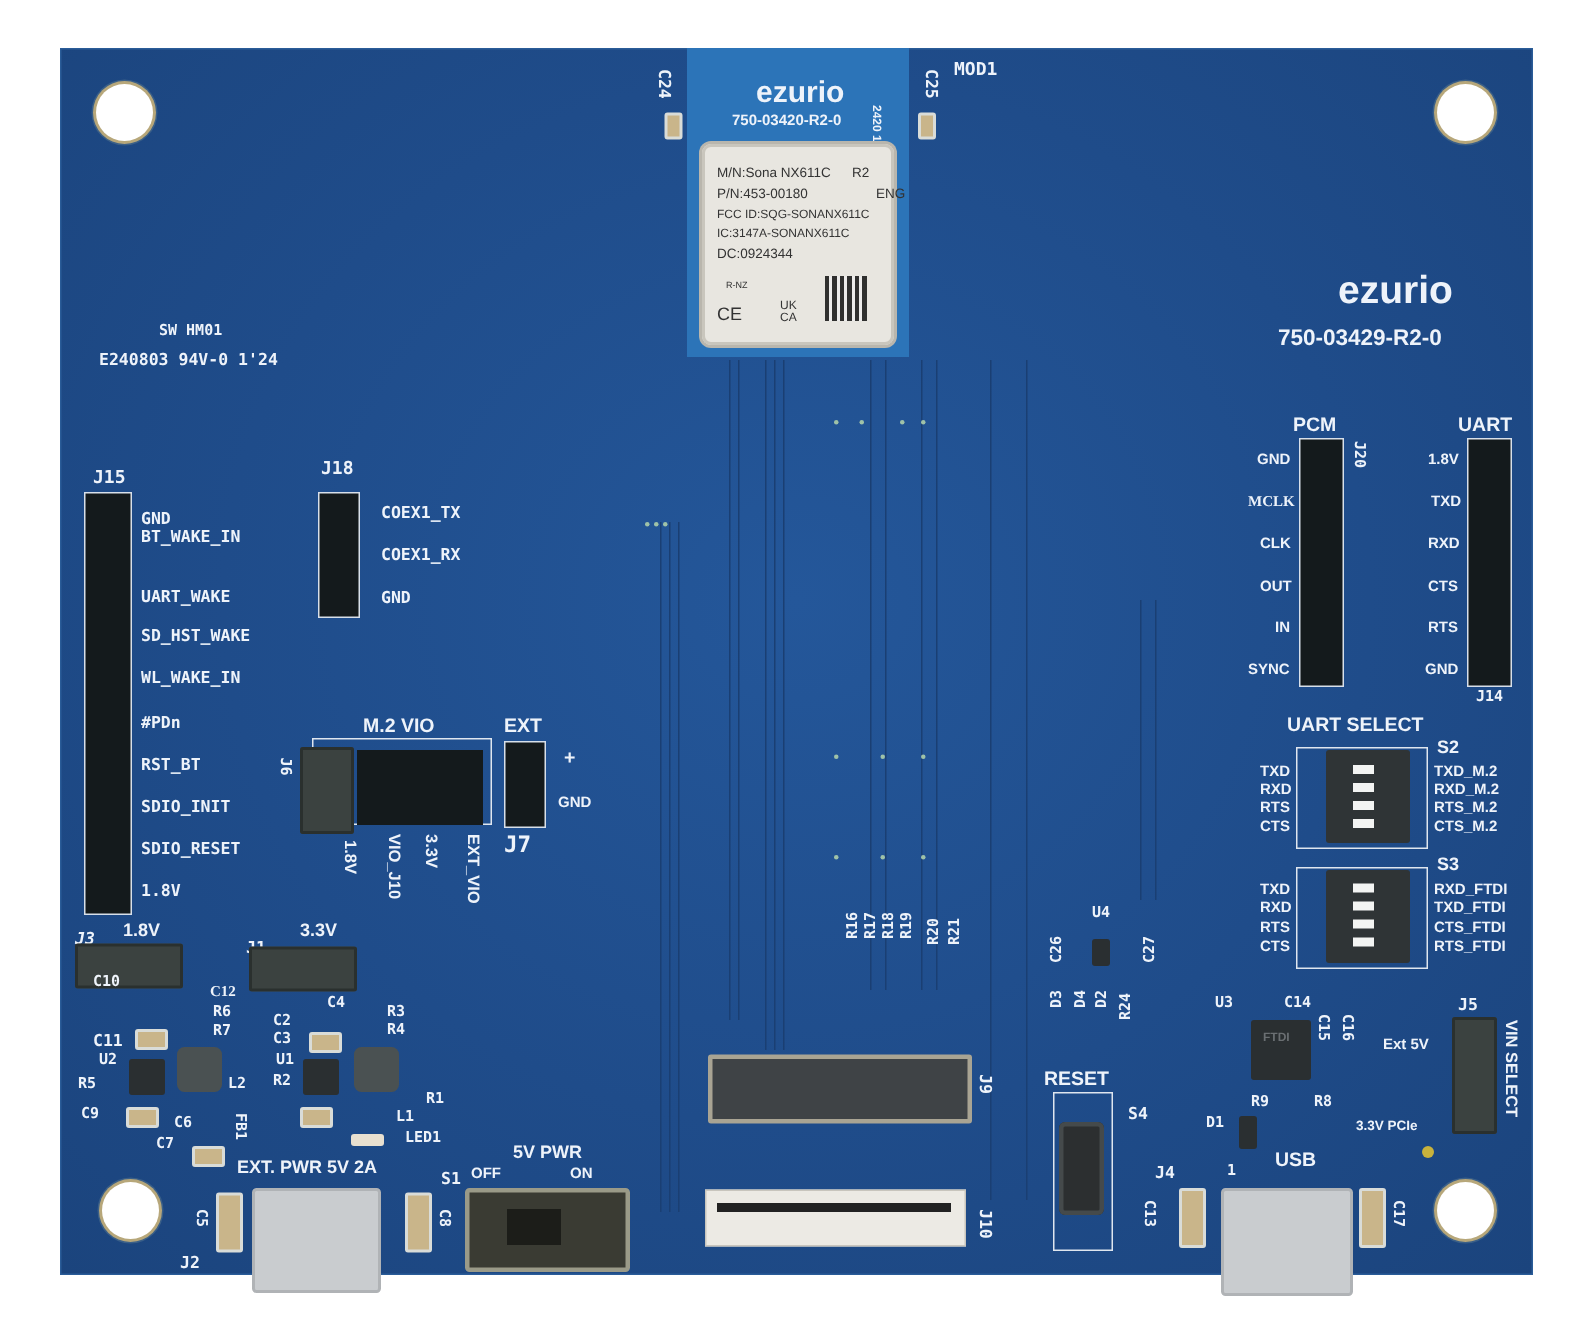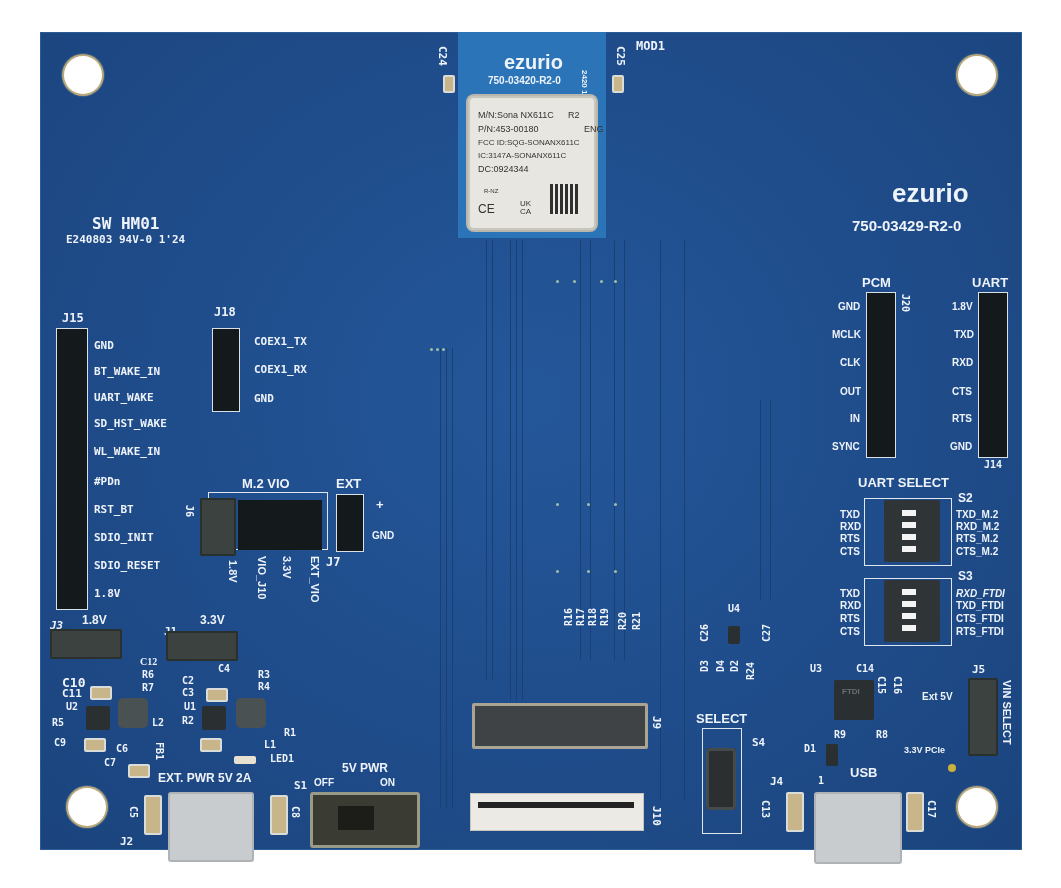--- a/index.html
+++ b/index.html
@@ -88,27 +88,27 @@
 <div class="mod-line" style="top:138px;font-size:8px;">FCC ID:SQG-SONANX611C</div>
 <div class="mod-line" style="top:151px;font-size:8px;text-align:center;">IC:3147A-SONANX611C</div>
 <div class="mod-line" style="top:164px;">DC:0924344</div>
 <div class="mod-line" style="top:188px;left:484px;font-size:6px;">R-NZ</div>
 <div class="mod-line" style="top:202px;font-size:12px;">CE</div>
 <div class="mod-line" style="top:200px;left:520px;font-size:8px;width:14px;white-space:normal;line-height:8px;">UK CA</div>
 <div class="abs" style="left:550px;top:184px;width:28px;height:30px;background:repeating-linear-gradient(90deg,#111 0 3px,#eee 3px 5px),#111;opacity:.85;"></div>
 
 <div class="silk-sans" style="left:892px;top:180px;font-size:26px;">ezurio</div>
 <div class="silk-sans" style="left:852px;top:218px;font-size:15px;">750-03429-R2-0</div>
-<div class="silk" style="left:92px;top:216px;font-size:16px;">SW HM01</div>
+<div class="silk" style="left:106px;top:216px;font-size:10px;">SW HM01</div>
 <div class="silk" style="left:66px;top:234px;font-size:11px;">E240803 94V-0 1'24</div>
 
 <div class="silk" style="left:62px;top:312px;font-size:12px;">J15</div>
 <div class="header-strip" style="left:56px;top:328px;width:30px;height:280px;"></div>
 <div class="silk" style="left:94px;top:340px;font-size:11px;">GND</div>
-<div class="silk" style="left:94px;top:366px;font-size:11px;">BT_WAKE_IN</div>
+<div class="silk" style="left:94px;top:352px;font-size:11px;">BT_WAKE_IN</div>
 <div class="silk" style="left:94px;top:392px;font-size:11px;">UART_WAKE</div>
 <div class="silk" style="left:94px;top:418px;font-size:11px;">SD_HST_WAKE</div>
 <div class="silk" style="left:94px;top:446px;font-size:11px;">WL_WAKE_IN</div>
 <div class="silk" style="left:94px;top:476px;font-size:11px;">#PDn</div>
 <div class="silk" style="left:94px;top:504px;font-size:11px;">RST_BT</div>
 <div class="silk" style="left:94px;top:532px;font-size:11px;">SDIO_INIT</div>
 <div class="silk" style="left:94px;top:560px;font-size:11px;">SDIO_RESET</div>
 <div class="silk" style="left:94px;top:588px;font-size:11px;">1.8V</div>
 
 <div class="silk" style="left:214px;top:306px;font-size:12px;">J18</div>
@@ -124,27 +124,27 @@
 <div class="silk" style="left:194px;top:505px;font-size:10px;transform:rotate(90deg);transform-origin:left top;">J6</div>
 <div class="silk-sans" style="left:238px;top:560px;font-size:11px;transform:rotate(90deg);transform-origin:left top;">1.8V</div>
 <div class="silk-sans" style="left:267px;top:556px;font-size:11px;transform:rotate(90deg);transform-origin:left top;">VIO_J10</div>
 <div class="silk-sans" style="left:292px;top:556px;font-size:11px;transform:rotate(90deg);transform-origin:left top;">3.3V</div>
 <div class="silk-sans" style="left:320px;top:556px;font-size:11px;transform:rotate(90deg);transform-origin:left top;">EXT_VIO</div>
 
 <div class="silk-sans" style="left:336px;top:477px;font-size:13px;">EXT</div>
 <div class="header-strip" style="left:336px;top:494px;width:26px;height:56px;"></div>
 <div class="silk-sans" style="left:376px;top:498px;font-size:13px;">+</div>
 <div class="silk-sans" style="left:372px;top:531px;font-size:10px;">GND</div>
-<div class="silk" style="left:326px;top:556px;font-size:12px;">J7</div>
+<div class="silk" style="left:336px;top:556px;font-size:15px;">J7</div>
 
 <div class="silk-sans" style="left:862px;top:276px;font-size:13px;">PCM</div>
 <div class="header-strip" style="left:866px;top:292px;width:28px;height:164px;"></div>
 <div class="silk" style="left:910px;top:294px;font-size:10px;transform:rotate(90deg);transform-origin:left top;">J20</div>
 <div class="silk-sans" style="left:838px;top:302px;font-size:10px;">GND</div>
-<div class="silk-sans" style="left:832px;top:330px;font-size:10px;">MCLK</div>
+<div class="silk-sans" style="left:832px;top:330px;font-size:10px;font-family:Liberation Serif, serif;">MCLK</div>
 <div class="silk-sans" style="left:840px;top:358px;font-size:10px;">CLK</div>
 <div class="silk-sans" style="left:840px;top:387px;font-size:10px;">OUT</div>
 <div class="silk-sans" style="left:850px;top:414px;font-size:10px;">IN</div>
 <div class="silk-sans" style="left:832px;top:442px;font-size:10px;">SYNC</div>
 
 <div class="silk-sans" style="left:972px;top:276px;font-size:13px;">UART</div>
 <div class="header-strip" style="left:978px;top:292px;width:28px;height:164px;"></div>
 <div class="silk-sans" style="left:952px;top:302px;font-size:10px;">1.8V</div>
 <div class="silk-sans" style="left:954px;top:330px;font-size:10px;">TXD</div>
 <div class="silk-sans" style="left:952px;top:358px;font-size:10px;">RXD</div>
@@ -174,33 +174,33 @@
 <div class="outline" style="left:864px;top:578px;width:86px;height:66px;"></div>
 <div class="dip" style="left:884px;top:580px;width:56px;height:62px;"></div>
 <div class="dip-sw" style="left:902px;top:589px;"></div>
 <div class="dip-sw" style="left:902px;top:601px;"></div>
 <div class="dip-sw" style="left:902px;top:613px;"></div>
 <div class="dip-sw" style="left:902px;top:625px;"></div>
 <div class="silk-sans" style="left:840px;top:589px;font-size:10px;">TXD</div>
 <div class="silk-sans" style="left:840px;top:601px;font-size:10px;">RXD</div>
 <div class="silk-sans" style="left:840px;top:614px;font-size:10px;">RTS</div>
 <div class="silk-sans" style="left:840px;top:627px;font-size:10px;">CTS</div>
-<div class="silk-sans" style="left:956px;top:589px;font-size:10px;font-style:italic;">RXD_FTDI</div>
+<div class="silk-sans" style="left:956px;top:589px;font-size:10px;">RXD_FTDI</div>
 <div class="silk-sans" style="left:956px;top:601px;font-size:10px;">TXD_FTDI</div>
 <div class="silk-sans" style="left:956px;top:614px;font-size:10px;">CTS_FTDI</div>
 <div class="silk-sans" style="left:956px;top:627px;font-size:10px;">RTS_FTDI</div>
 
 <div class="silk" style="left:50px;top:620px;font-size:11px;font-style:italic;">J3</div>
 <div class="silk-sans" style="left:82px;top:614px;font-size:12px;">1.8V</div>
 <div class="jumper" style="left:50px;top:629px;width:72px;height:30px;"></div>
 <div class="silk" style="left:164px;top:626px;font-size:11px;">J1</div>
 <div class="silk-sans" style="left:200px;top:614px;font-size:12px;">3.3V</div>
 <div class="jumper" style="left:166px;top:631px;width:72px;height:30px;"></div>
 
-<div class="silk" style="left:62px;top:676px;font-size:13px;">C10</div>
+<div class="silk" style="left:62px;top:650px;font-size:10px;">C10</div>
 <div class="silk" style="left:62px;top:688px;font-size:11px;">C11</div>
 <div class="silk" style="left:66px;top:702px;font-size:10px;">U2</div>
 <div class="silk" style="left:52px;top:718px;font-size:10px;">R5</div>
 <div class="silk" style="left:54px;top:738px;font-size:10px;">C9</div>
 <div class="silk" style="left:140px;top:657px;font-size:10px;font-family:Liberation Serif, serif;">C12</div>
 <div class="silk" style="left:142px;top:670px;font-size:10px;">R6</div>
 <div class="silk" style="left:142px;top:683px;font-size:10px;">R7</div>
 <div class="silk" style="left:152px;top:718px;font-size:10px;">L2</div>
 <div class="silk" style="left:116px;top:744px;font-size:10px;">C6</div>
 <div class="silk" style="left:104px;top:758px;font-size:10px;">C7</div>
@@ -256,21 +256,21 @@
 <div class="silk" style="left:662px;top:806px;font-size:11px;transform:rotate(90deg);transform-origin:left top;">J10</div>
 
 <div class="silk" style="left:700px;top:642px;font-size:10px;transform:rotate(-90deg);transform-origin:left top;">C26</div>
 <div class="silk" style="left:728px;top:604px;font-size:10px;">U4</div>
 <div class="silk" style="left:762px;top:642px;font-size:10px;transform:rotate(-90deg);transform-origin:left top;">C27</div>
 <div class="chip" style="left:728px;top:626px;width:12px;height:18px;"></div>
 <div class="silk" style="left:700px;top:672px;font-size:10px;transform:rotate(-90deg);transform-origin:left top;">D3</div>
 <div class="silk" style="left:716px;top:672px;font-size:10px;transform:rotate(-90deg);transform-origin:left top;">D4</div>
 <div class="silk" style="left:730px;top:672px;font-size:10px;transform:rotate(-90deg);transform-origin:left top;">D2</div>
 <div class="silk" style="left:746px;top:680px;font-size:10px;transform:rotate(-90deg);transform-origin:left top;">R24</div>
-<div class="silk-sans" style="left:696px;top:712px;font-size:13px;">SELECT</div>
+<div class="silk-sans" style="left:696px;top:712px;font-size:13px;">RESET</div>
 <div class="outline" style="left:702px;top:728px;width:38px;height:104px;"></div>
 <div class="abs" style="left:706px;top:748px;width:30px;height:62px;background:#2c2f30;border-radius:4px;box-shadow:inset 0 0 0 3px #454a4b;"></div>
 <div class="silk" style="left:752px;top:737px;font-size:11px;">S4</div>
 
 <div class="silk" style="left:810px;top:664px;font-size:10px;">U3</div>
 <div class="silk" style="left:856px;top:664px;font-size:10px;">C14</div>
 <div class="silk" style="left:886px;top:676px;font-size:10px;transform:rotate(90deg);transform-origin:left top;">C15</div>
 <div class="silk" style="left:902px;top:676px;font-size:10px;transform:rotate(90deg);transform-origin:left top;">C16</div>
 <div class="chip" style="left:834px;top:680px;width:40px;height:40px;"></div>
 <div class="silk-sans" style="left:842px;top:688px;font-size:8px;color:#6a6f72;">FTDI</div>

